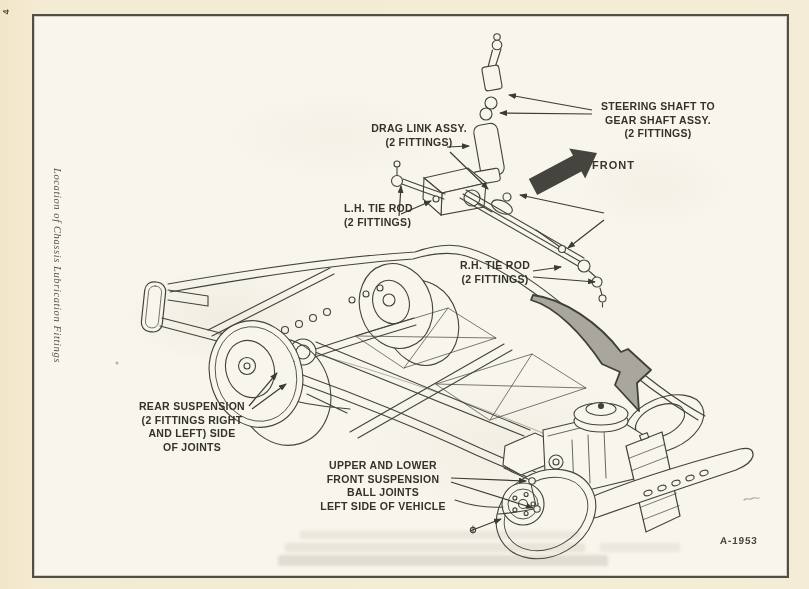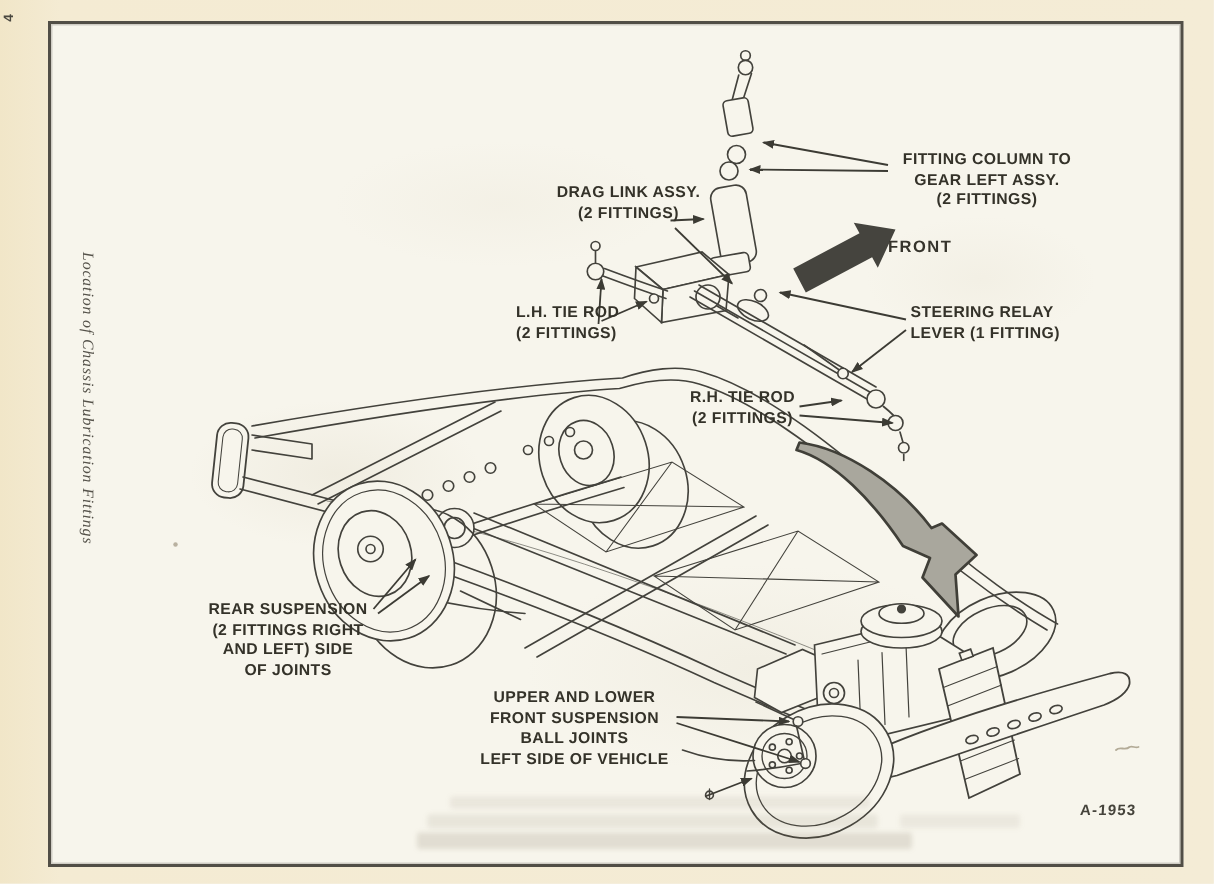--- a/index.html
+++ b/index.html
@@ -237,39 +237,35 @@
   <div class="ghost" style="left:285px;top:543px;width:300px;height:9px;background:rgba(124,112,88,.12);"></div>
   <div class="ghost" style="left:278px;top:555px;width:330px;height:11px;background:rgba(110,98,75,.16);"></div>
   <div class="ghost" style="left:600px;top:543px;width:80px;height:9px;background:rgba(124,112,88,.09);"></div>
 
   <div class="page-number">4</div>
   <div class="side-caption">Location of Chassis Lubrication Fittings</div>
   <div class="figure-number">A-1953</div>
   <div class="front-label">FRONT</div>
 
   <div class="label" style="left:575px;top:100px;width:166px;">
-    <div>FITTING COLUMN TO</div>
-    <div>GEAR LEFT ASSY.</div>
+    <div>STEERING SHAFT TO</div>
+    <div>GEAR SHAFT ASSY.</div>
     <div>(2 FITTINGS)</div>
   </div>
 
   <div class="label" style="left:355px;top:122px;width:128px;">
     <div>DRAG LINK ASSY.</div>
     <div>(2 FITTINGS)</div>
   </div>
 
   <div class="label left-align" style="left:344px;top:202px;width:84px;">
     <div>L.H. TIE ROD</div>
     <div>(2 FITTINGS)</div>
   </div>
 
-  <div class="label left-align" style="left:607px;top:202px;width:112px;">
-    <div>STEERING RELAY</div>
-    <div>LEVER (1 FITTING)</div>
-  </div>
 
   <div class="label" style="left:443px;top:259px;width:104px;">
     <div>R.H. TIE ROD</div>
     <div>(2 FITTINGS)</div>
   </div>
 
   <div class="label" style="left:123px;top:400px;width:138px;">
     <div>REAR SUSPENSION</div>
     <div>(2 FITTINGS RIGHT</div>
     <div>AND LEFT) SIDE</div>

